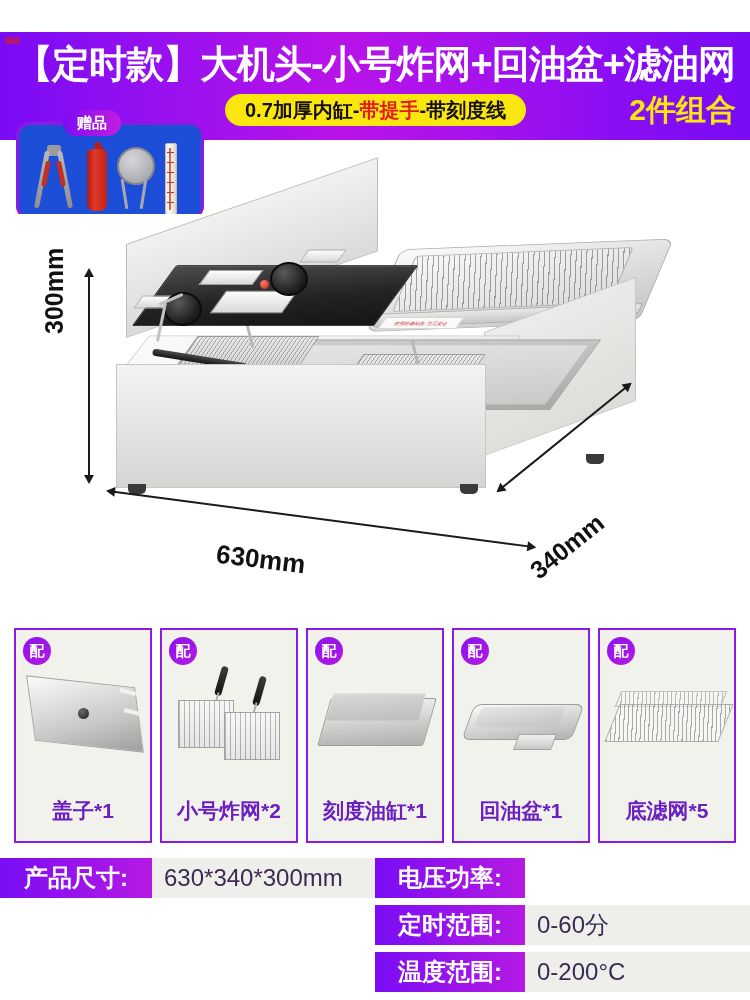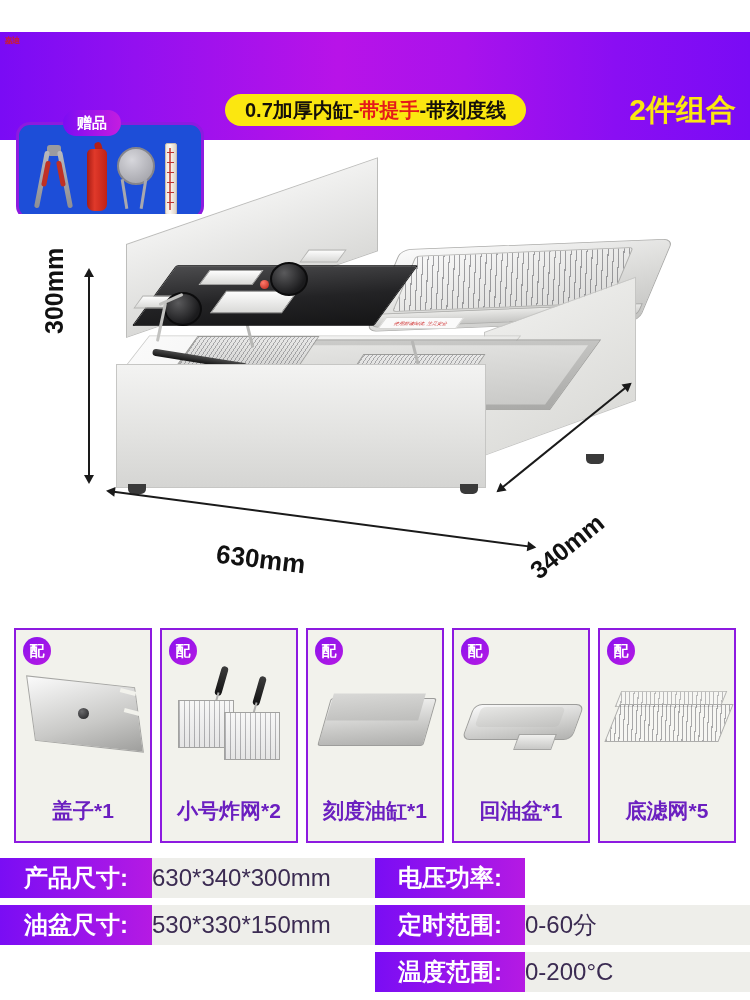--- a/index.html
+++ b/index.html
@@ -363,31 +363,33 @@
     background:linear-gradient(90deg,#7a0df4,#b51ae3);
     color:#ffffff;font-size:24px;font-weight:bold;
     display:flex;align-items:center;justify-content:center;
     white-space:nowrap;
   }
   .spec-value{
     flex:1;
     background:#eeeeea;
     color:#3b2b52;font-size:24px;
     display:flex;align-items:center;
+    padding-left:12px;
     white-space:nowrap;
   }
   .spec-col.right .spec-label{width:150px;}
 </style>
 </head>
 <body>
 
 <div class="page">
 
   <div class="header">
     <div class="watermark">嘉迪</div>
+    <div class="head-title">【定时款】大机头-小号炸网+回油盆+滤油网</div>
     <div class="sub-row">
       <div class="pill">
         <span>0.7加厚内缸-</span><span class="red">带提手</span><span>-带刻度线</span>
       </div>
       <div class="combo">2件组合</div>
     </div>
   </div>
 
   <div class="giftbox">
     <div class="gift-badge">赠品</div>
@@ -517,24 +519,20 @@
     </div>
   </div>
 
   <div class="spec">
 
     <div class="spec-col left">
       <div class="spec-row">
         <div class="spec-label">产品尺寸:</div>
         <div class="spec-value">630*340*300mm</div>
       </div>
-      <div class="spec-row">
-        <div class="spec-label">油盆尺寸:</div>
-        <div class="spec-value">530*330*150mm</div>
-      </div>
     </div>
 
     <div class="spec-col right">
       <div class="spec-row">
         <div class="spec-label">电压功率:</div>
       </div>
       <div class="spec-row">
         <div class="spec-label">定时范围:</div>
         <div class="spec-value">0-60分</div>
       </div>

